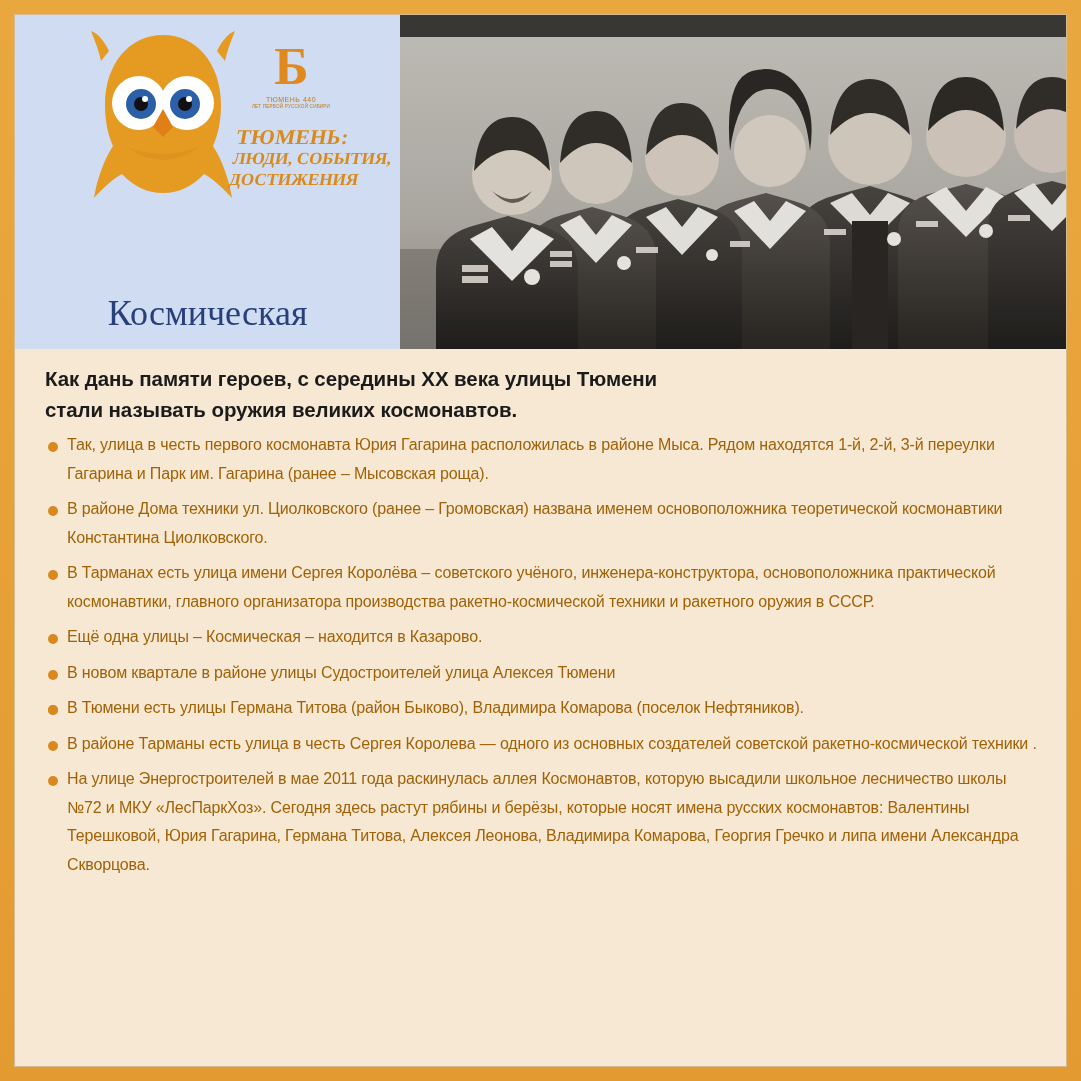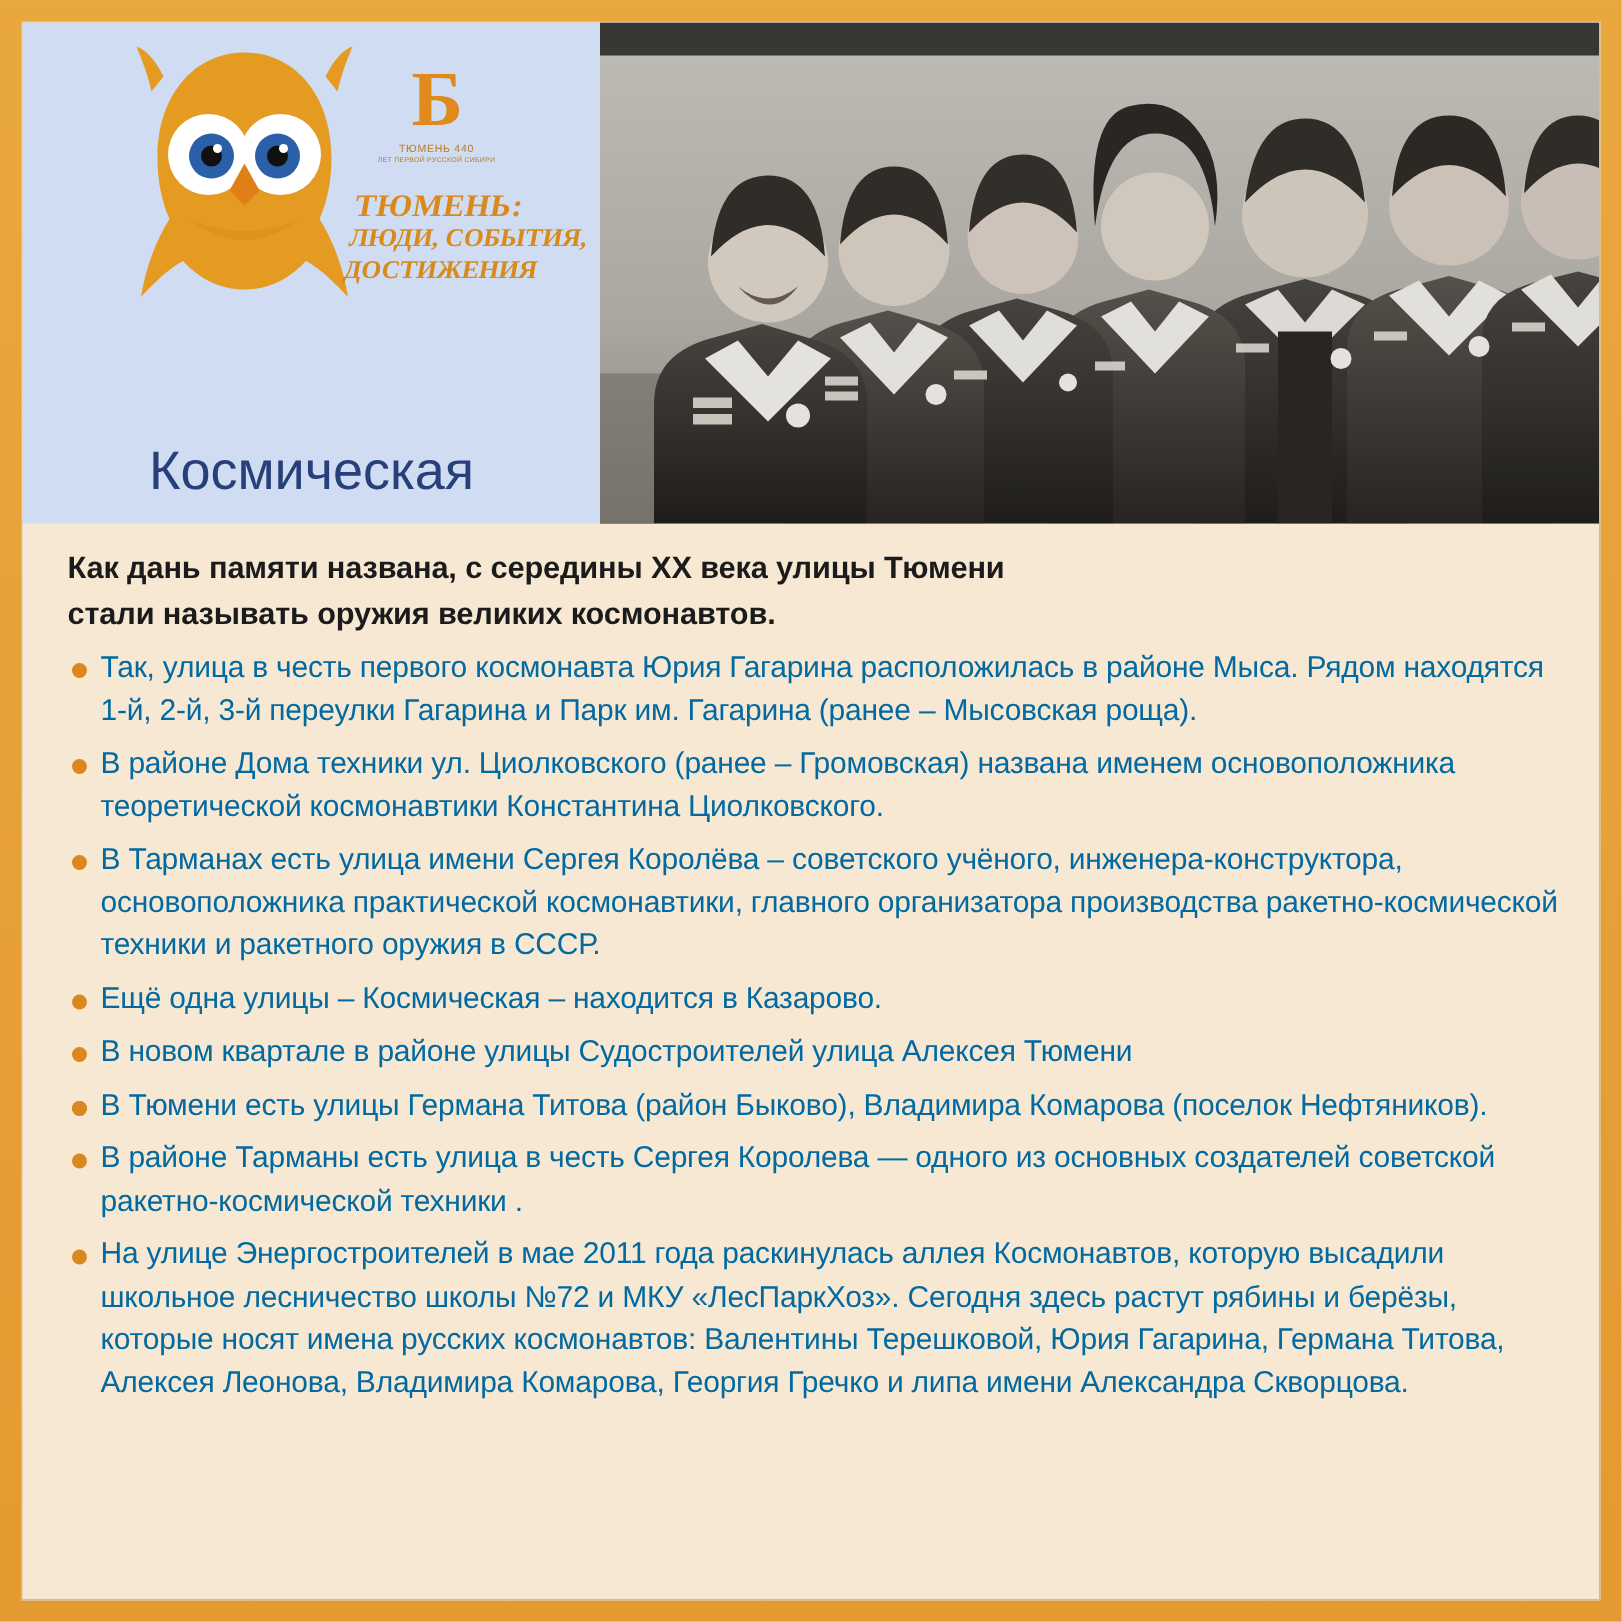--- a/index.html
+++ b/index.html
@@ -94,21 +94,21 @@
   }
   .slogan .l1 { font-size: 21px; letter-spacing: .5px;}
   .slogan .l2 { font-size: 17px; }
   .slogan .l3 { font-size: 17px; }
   .brand-title {
     position: absolute;
     left: 0;
     right: 0;
     bottom: 14px;
     text-align: center;
-    font-family: Liberation Sans, sans-serif;
+    font-family: Liberation Serif, serif;
     font-size: 36px;
     line-height: 43px;
     color: #27407a;
   }
   .photo {
     position: relative;
     width: 676px;
     height: 334px;
     overflow: hidden;
     background: #2a2a2a;
@@ -124,23 +124,23 @@
     font-size: 20.5px;
     font-weight: bold;
     color: #1b1b1b;
     line-height: 31px;
     margin-bottom: 6px;
     letter-spacing: -0.1px;
   }
   .item {
     position: relative;
     padding-left: 22px;
-    font-size: 20px;
+    font-size: 16px;
     line-height: 28.5px;
-    color: #0369a1;
+    color: #a16207;
     margin-bottom: 7px;
     letter-spacing: -0.15px;
   }
   .item .bullet {
     position: absolute;
     left: 3px;
     top: 11px;
     width: 10px;
     height: 10px;
     border-radius: 50%;
@@ -291,21 +291,21 @@
             <circle cx="586" cy="216" r="7"></circle>
           </g>
           <rect x="0" y="0" width="676" height="334" fill="#000" opacity="0.05"></rect>
         </svg>
       </div>
     </div>
 
     <div class="content">
 
       <div class="lead">
-        <div>Как дань памяти названа, с середины XX века улицы Тюмени</div>
+        <div>Как дань памяти героев, с середины XX века улицы Тюмени</div>
         <div>стали называть оружия великих космонавтов.</div>
       </div>
 
       <div class="item">
         <span class="bullet"></span>
         <span>Так, улица в честь первого космонавта Юрия Гагарина расположилась в районе Мыса. Рядом находятся 1-й, 2-й, 3-й переулки Гагарина и Парк им. Гагарина (ранее – Мысовская роща).</span>
       </div>
       <div class="item">
         <span class="bullet"></span>
         <span>В районе Дома техники ул. Циолковского (ранее – Громовская) названа именем основоположника теоретической космонавтики Константина Циолковского.</span>

